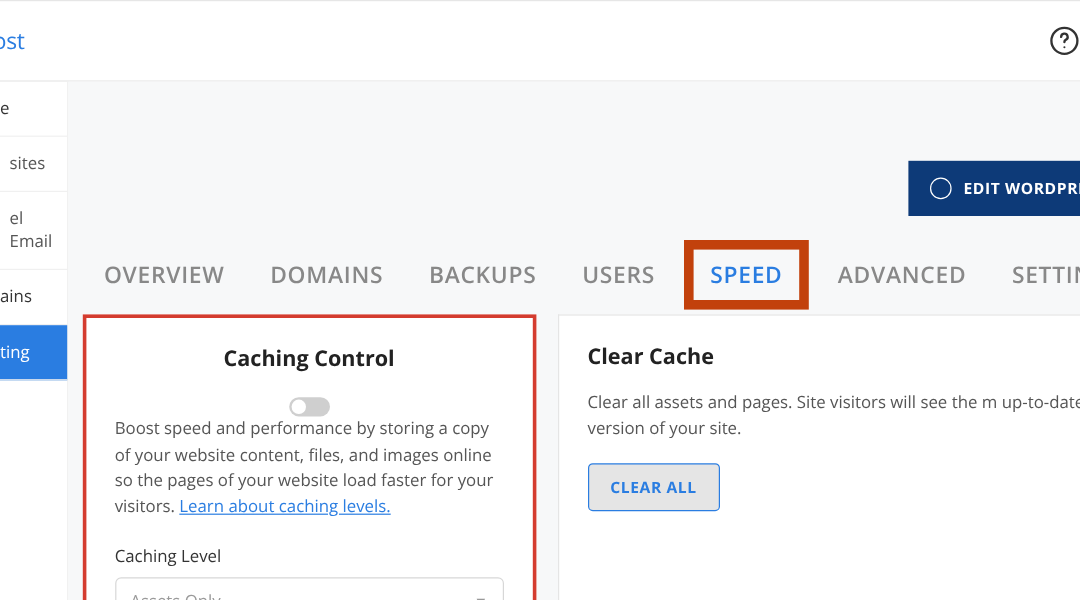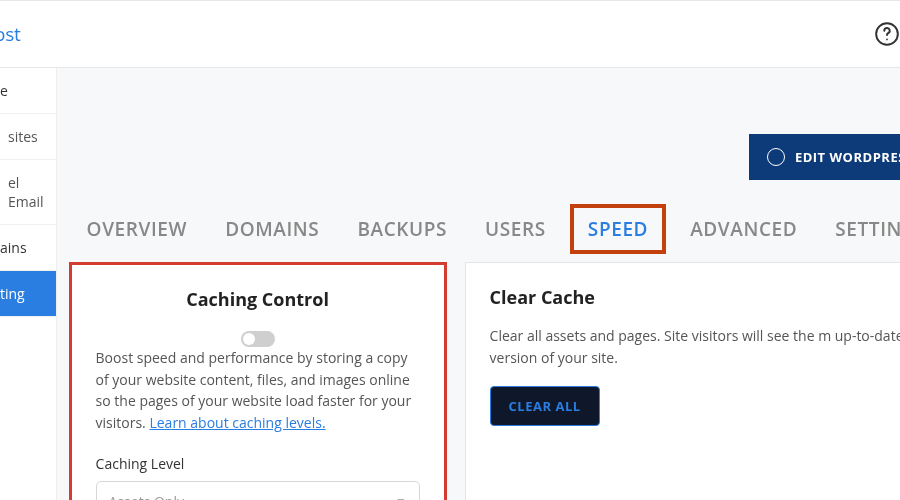--- a/index.html
+++ b/index.html
@@ -11,35 +11,35 @@
   .layout { display: flex; height: calc(500px - 68px); }
   .sidebar { width: 139px; border-right: 1px solid #eee; }
   .side-item { padding: 13px 12px 13px 0; font-size: 14px; color: #333; border-bottom: 1px solid #f0f0f0; cursor: pointer; text-align: left; }
   .side-item.sub { padding-left: 8px; color: #555; }
   .side-item.active { background: #2a7de1; color: #fff; }
   .main { flex: 1; background: #f7f8f9; position: relative; }
   .edit-btn { position: absolute; top: 66px; right: 0; background: #0d3a78; color: #fff; font-weight: 700; font-size: 13px; letter-spacing: 0.5px; padding: 14px 18px; display: flex; align-items: center; gap: 10px; cursor: pointer; }
   .edit-btn .wp-logo { width: 18px; height: 18px; border: 1.8px solid #fff; border-radius: 50%; display: inline-block; position: relative; }
   .tabs { display: flex; gap: 30px; padding: 140px 0 0 26px; align-items: center; }
   .tab { font-size: 19px; font-weight: 600; letter-spacing: 0.6px; color: #888; cursor: pointer; padding: 8px 4px; }
-  .tab.active { color: #2a7de1; border: 4px solid #c2410c; padding: 8px 14px; margin: -11px -10px; }
+  .tab.active { color: #2a7de1; border: 8px solid #c2410c; padding: 8px 14px; margin: -11px -10px; }
   .content { display: flex; gap: 18px; padding: 12px 0 0 12px; }
   .card { background: #fff; border: 1px solid #e5e5e5; padding: 22px 24px 28px; }
   .card.left { width: 378px; border: 3px solid #d43c2f; }
   .card.right { flex: 1; border-right: none; padding-right: 8px; }
   .card h2 { font-size: 18px; font-weight: 700; color: #222; margin-bottom: 16px; }
   .card p { font-size: 14px; color: #555; line-height: 1.55; }
   .learn-link { color: #2a7de1; }
   .toggle { position: absolute; width: 34px; height: 16px; background: #cfcfcf; border-radius: 10px; margin-top: 4px; }
   .toggle::after { content: ""; position: absolute; left: 2px; top: 2px; width: 12px; height: 12px; background: #fff; border-radius: 50%; }
   .card-head { display: flex; justify-content: space-between; align-items: center; flex-direction: column; }
   .field-label { font-size: 14px; color: #333; margin-top: 20px; margin-bottom: 8px; }
   .select { border: 1px solid #d7d7d7; border-radius: 5px; padding: 10px 12px; font-size: 14px; color: #9a9a9a; display: flex; justify-content: space-between; align-items: center; cursor: pointer; }
   .select .chev { color: #999; font-size: 12px; }
-  .btn-outline { border: 1.5px solid #2a7de1; color: #2a7de1; font-weight: 700; font-size: 13px; letter-spacing: 0.5px; padding: 10px 18px; background: #0f172a; border-radius: 4px; margin-top: 18px; cursor: pointer; display: inline-block; }
+  .btn-outline { border: 1.5px solid #2a7de1; color: #2a7de1; font-weight: 700; font-size: 13px; letter-spacing: 0.5px; padding: 10px 18px; background: #e5e5e5; border-radius: 4px; margin-top: 18px; cursor: pointer; display: inline-block; }
 </style>
 </head>
 <body>
 
 <div class="topbar">
   <span class="brand">ost</span>
   <span class="help">
     <svg width="26" height="26" viewBox="0 0 24 24" fill="none" stroke="#333" stroke-width="1.8">
         <circle cx="12" cy="12" r="10"></circle>
         <path d="M9.5 9a2.5 2.5 0 1 1 3.5 2.3c-.8.4-1 1-1 1.7" stroke-linecap="round"></path>

